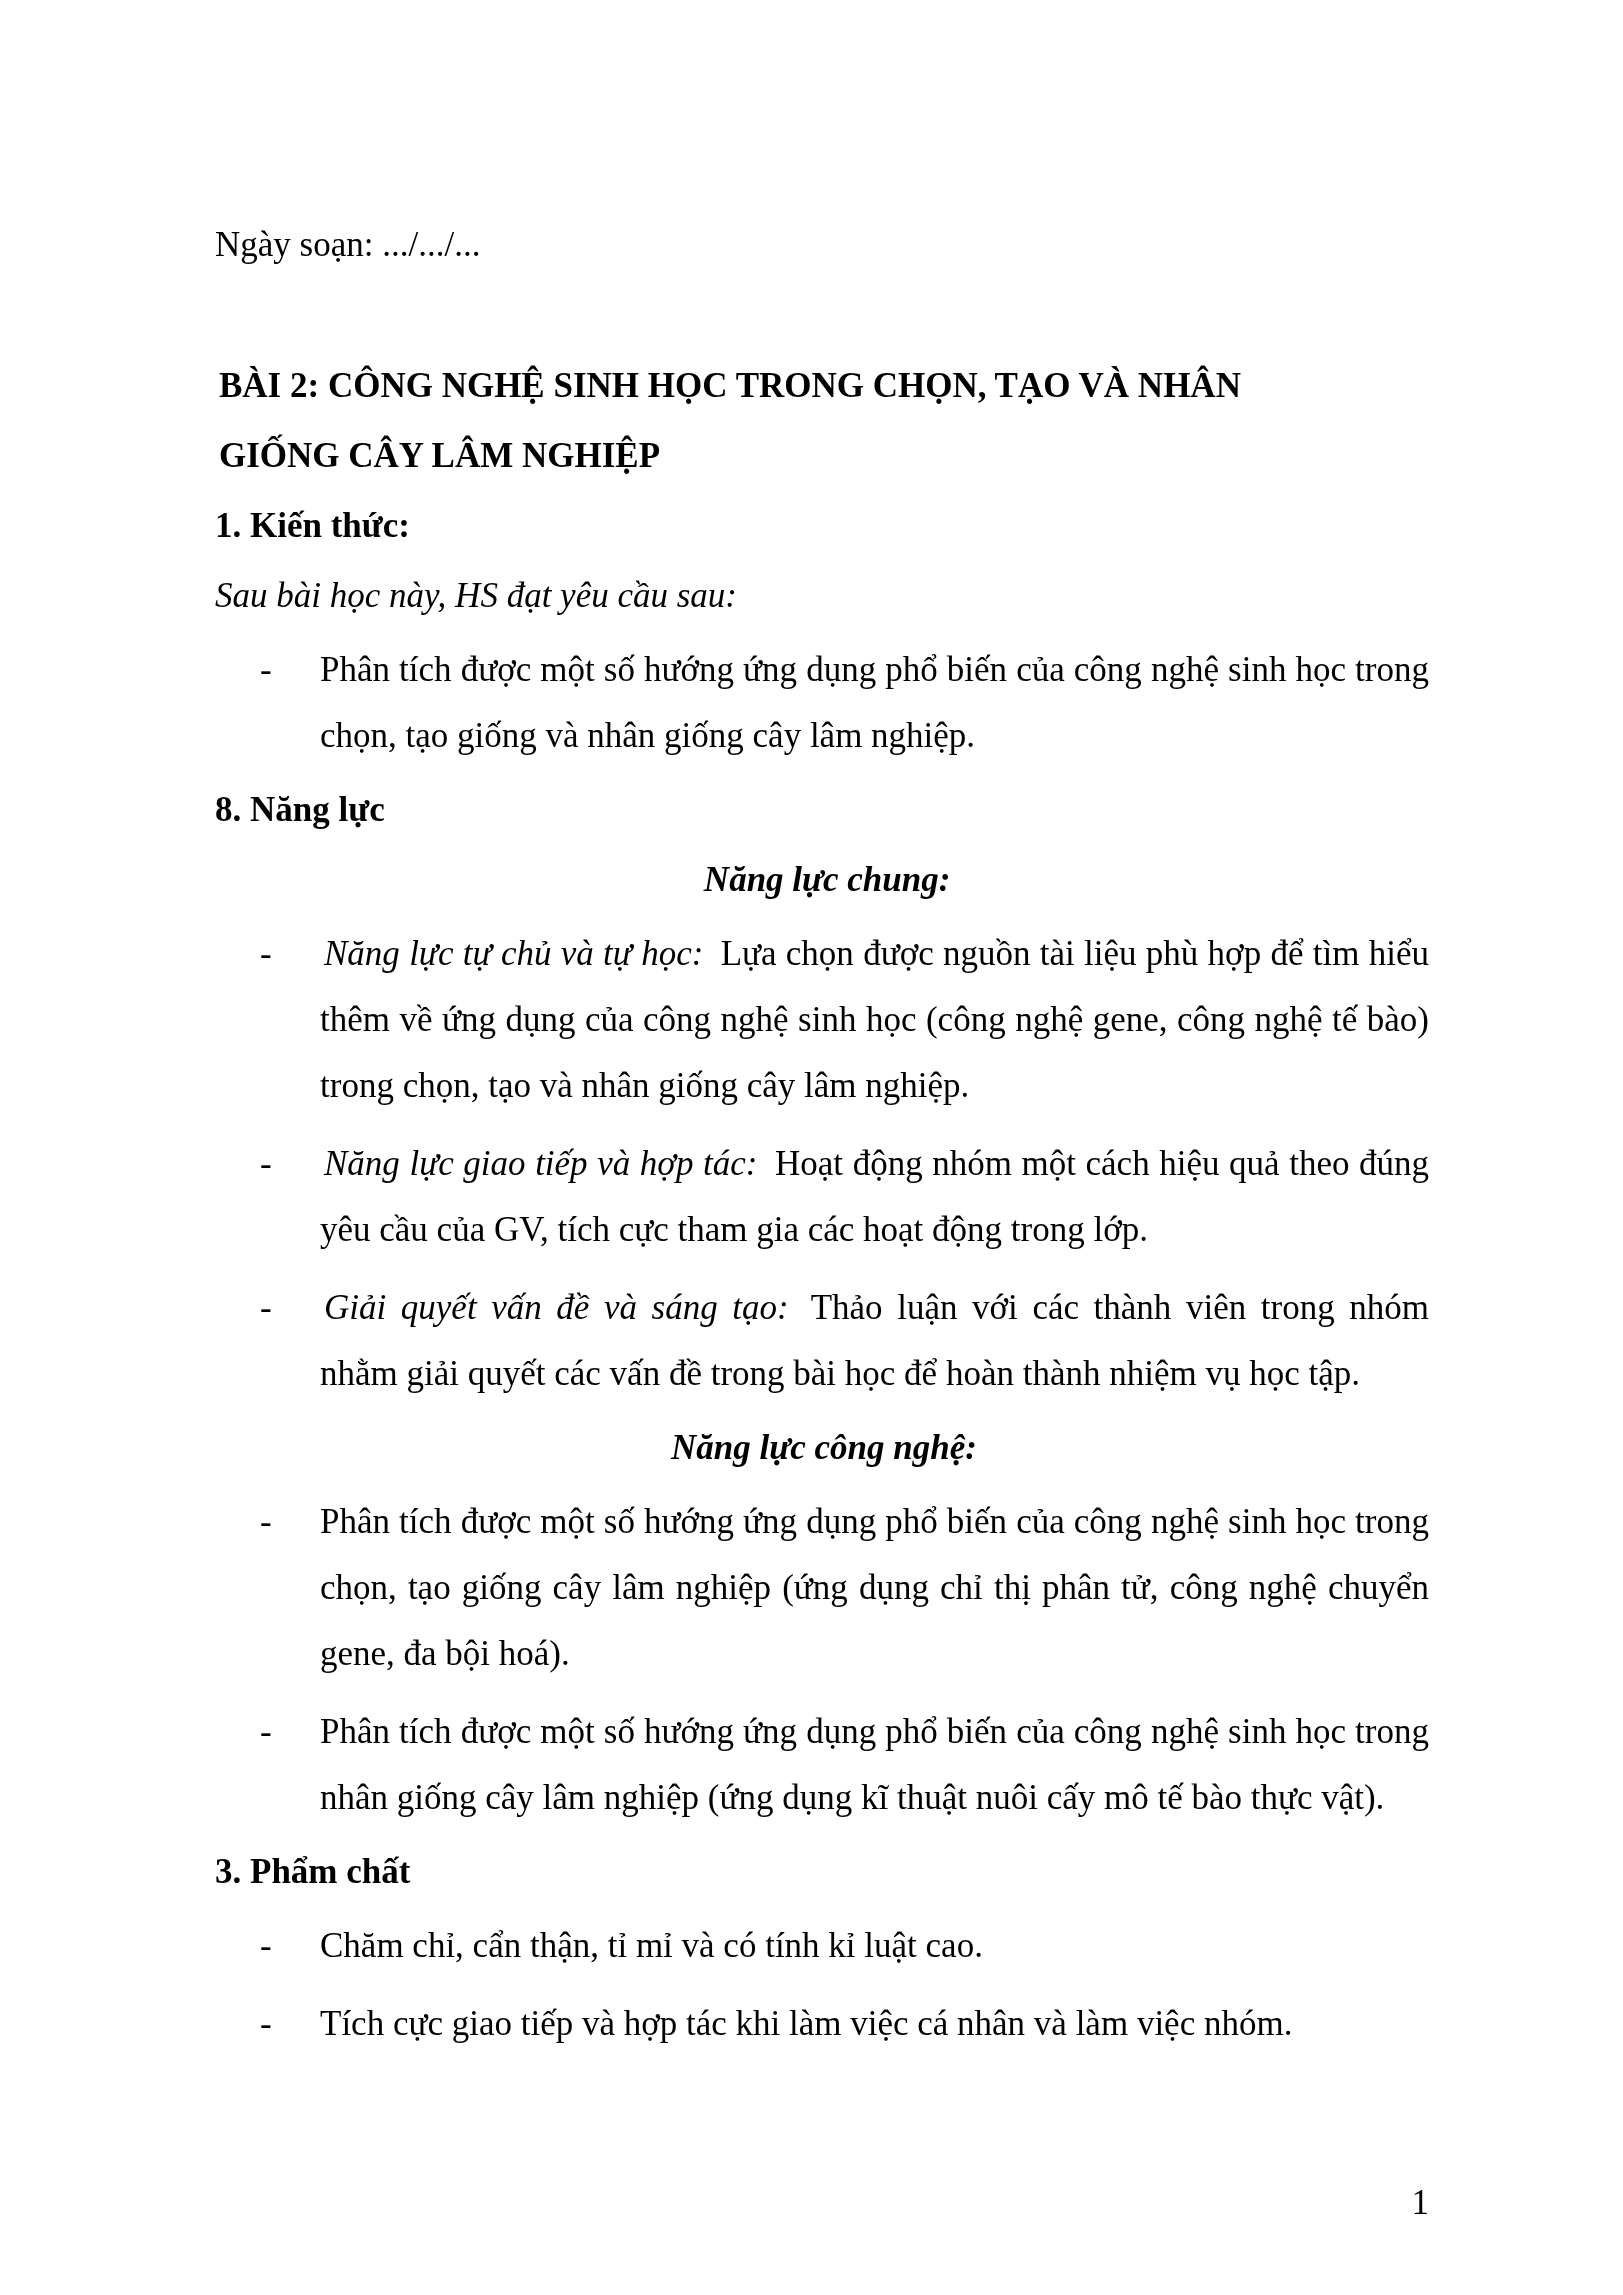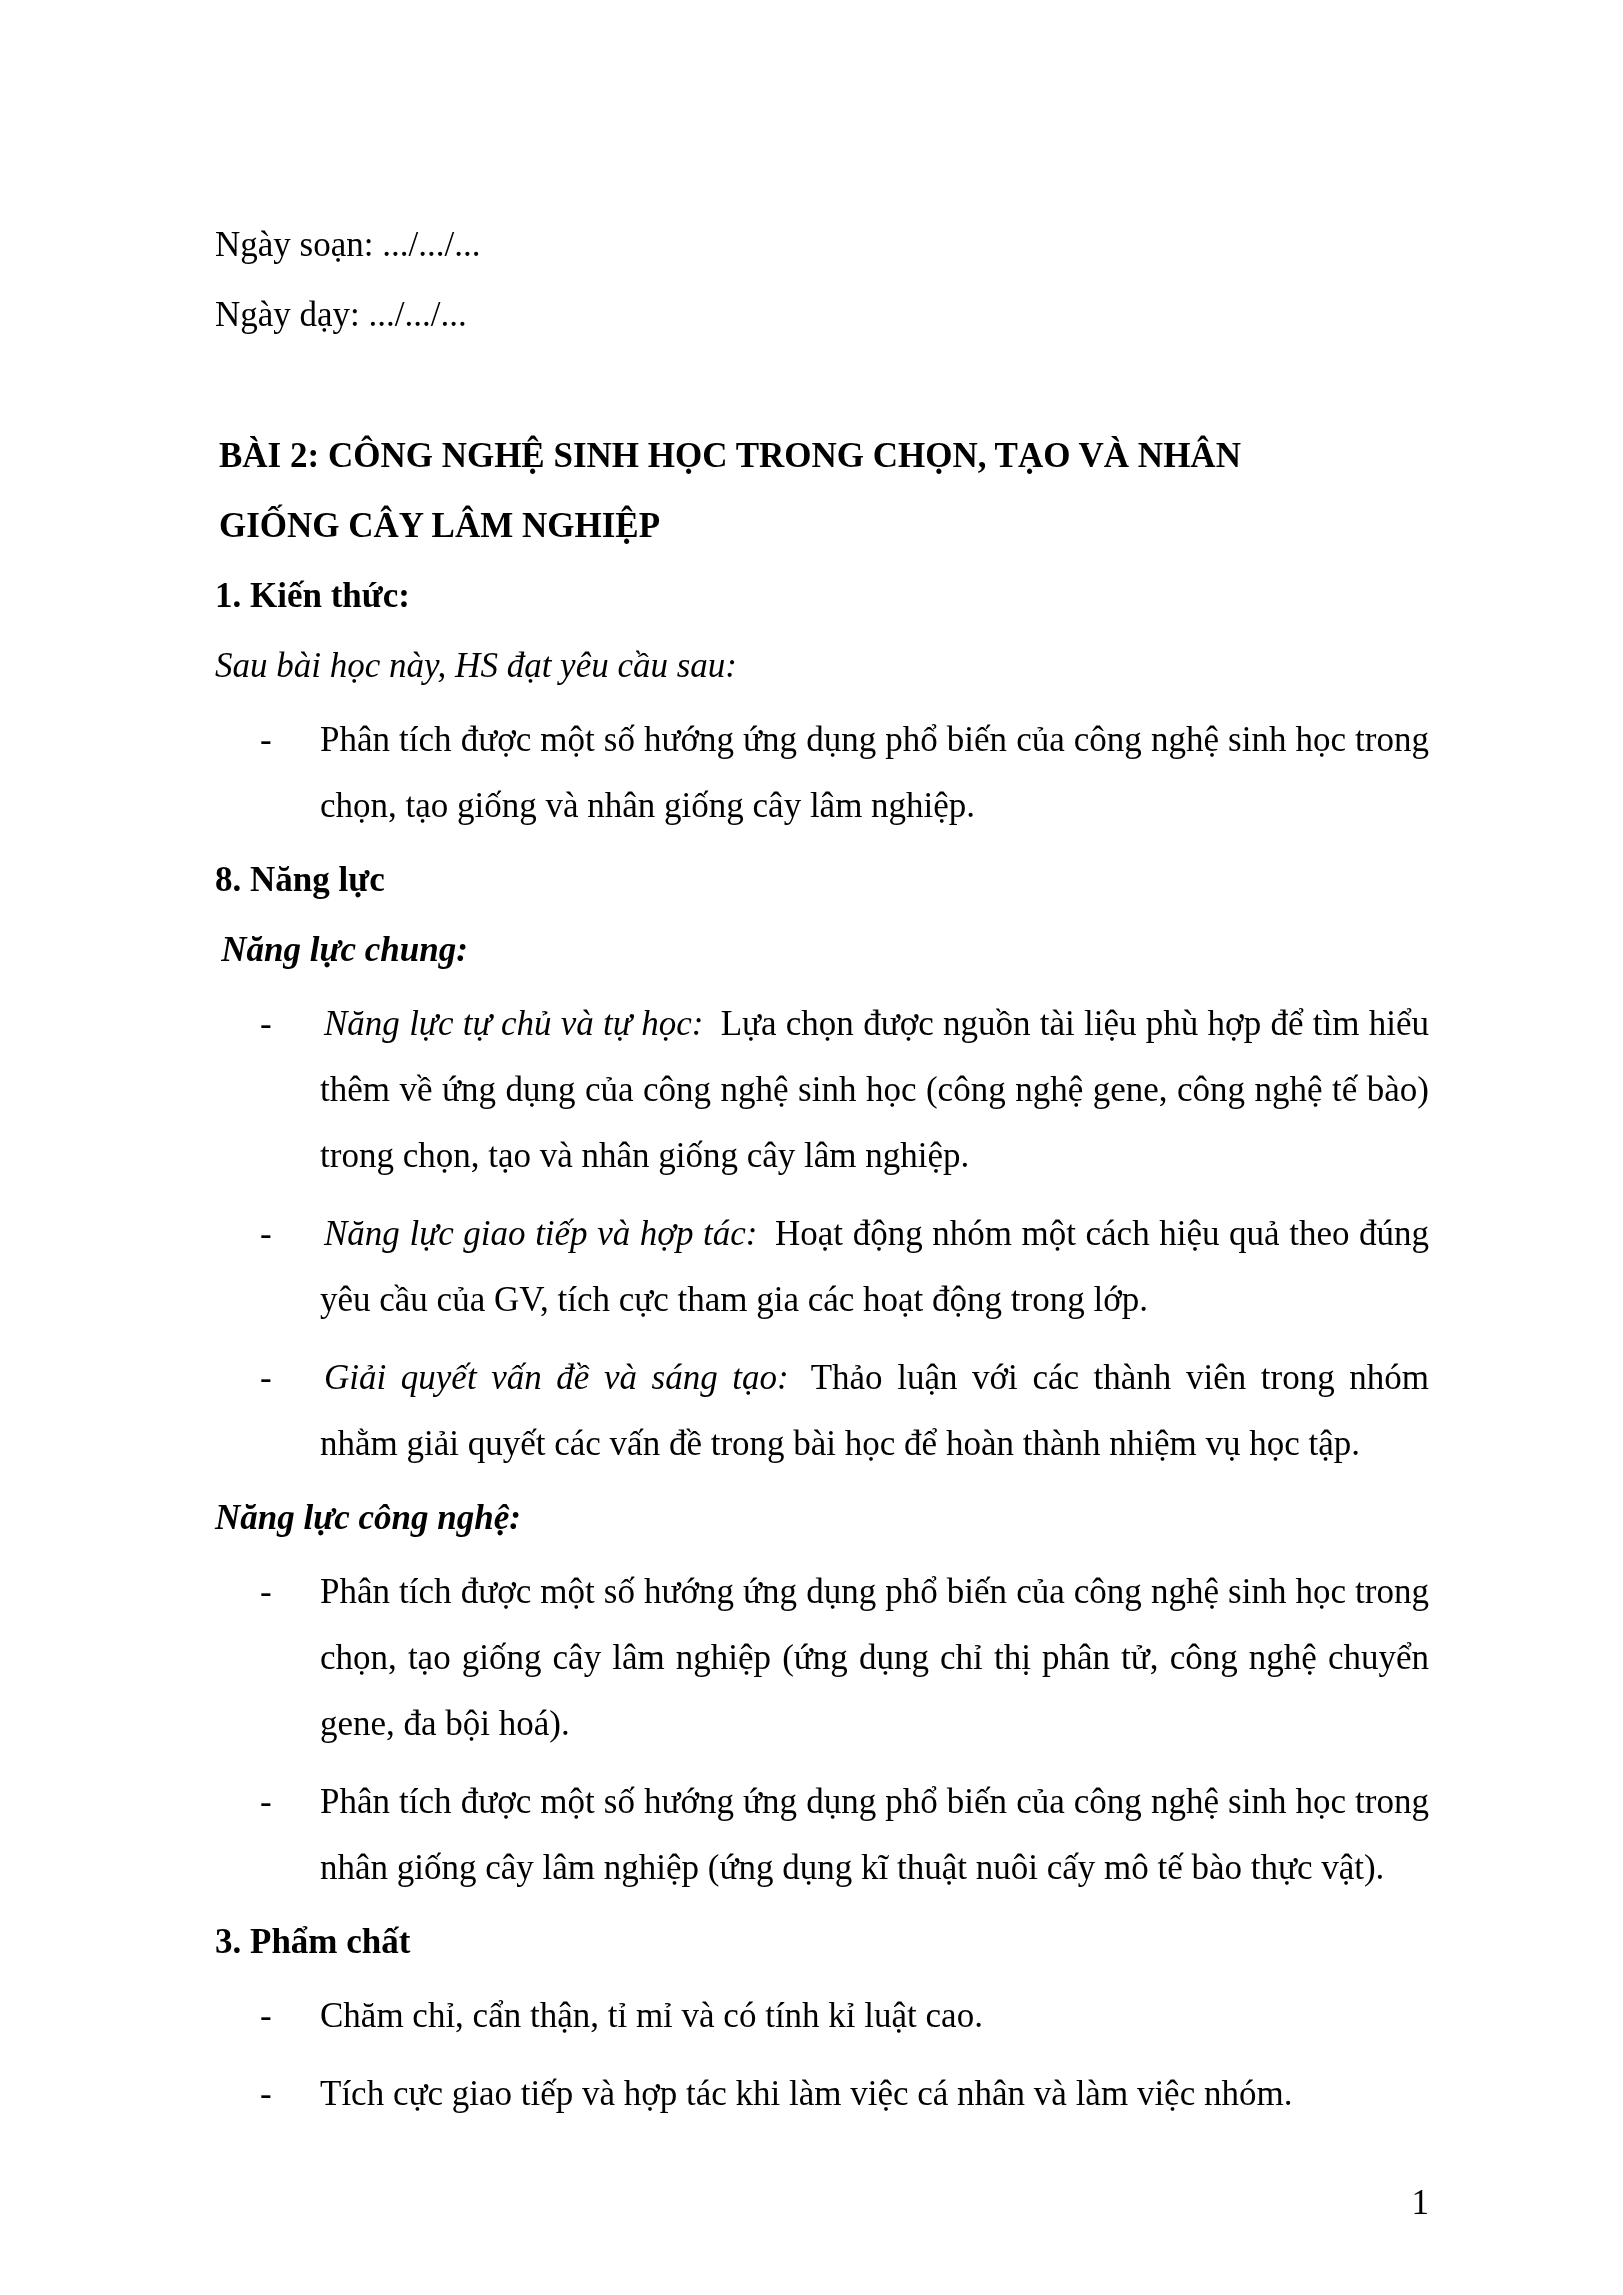--- a/index.html
+++ b/index.html
@@ -20,41 +20,40 @@
   }
   .meta-line, .heading, .intro, .list-item, .title-line {
     line-height: 66px;
   }
   .title-block {
     margin-top: 75px;
     text-align: left;
     font-weight: bold;
   }
   .heading-bold { font-weight: bold; }
-  .heading-bold-italic { font-weight: bold; font-style: italic; padding-left: 6.3px; }
+  .heading-bold-italic { font-weight: bold; font-style: italic; padding-left: 6.3px; text-align: center; }
   .heading-bold-italic.flush { padding-left: 0; }
   .intro { font-style: italic; }
   .it { font-style: italic; }
   .list-item { display: flex; padding-left: 41px; }
   .marker { flex: 0 0 52px; }
   .li-body { flex: 1 1 auto; text-align: justify; }
   .page-number {
     position: absolute;
     right: 198px;
     top: 2158px;
     line-height: 66px;
   }
 </style>
 </head>
 <body>
 
 <div class="page">
 
   <p class="meta-line">Ngày soạn: .../.../...</p>
-  <p class="meta-line">Ngày dạy: .../.../...</p>
 
   <div class="title-block">
     <div class="title-line">BÀI 2: CÔNG NGHỆ SINH HỌC TRONG CHỌN, TẠO VÀ NHÂN</div>
     <div class="title-line">GIỐNG CÂY LÂM NGHIỆP</div>
   </div>
 
 
   <p class="heading heading-bold">1. Kiến thức:</p>
 
   <p class="intro">Sau bài học này, HS đạt yêu cầu sau:</p>

